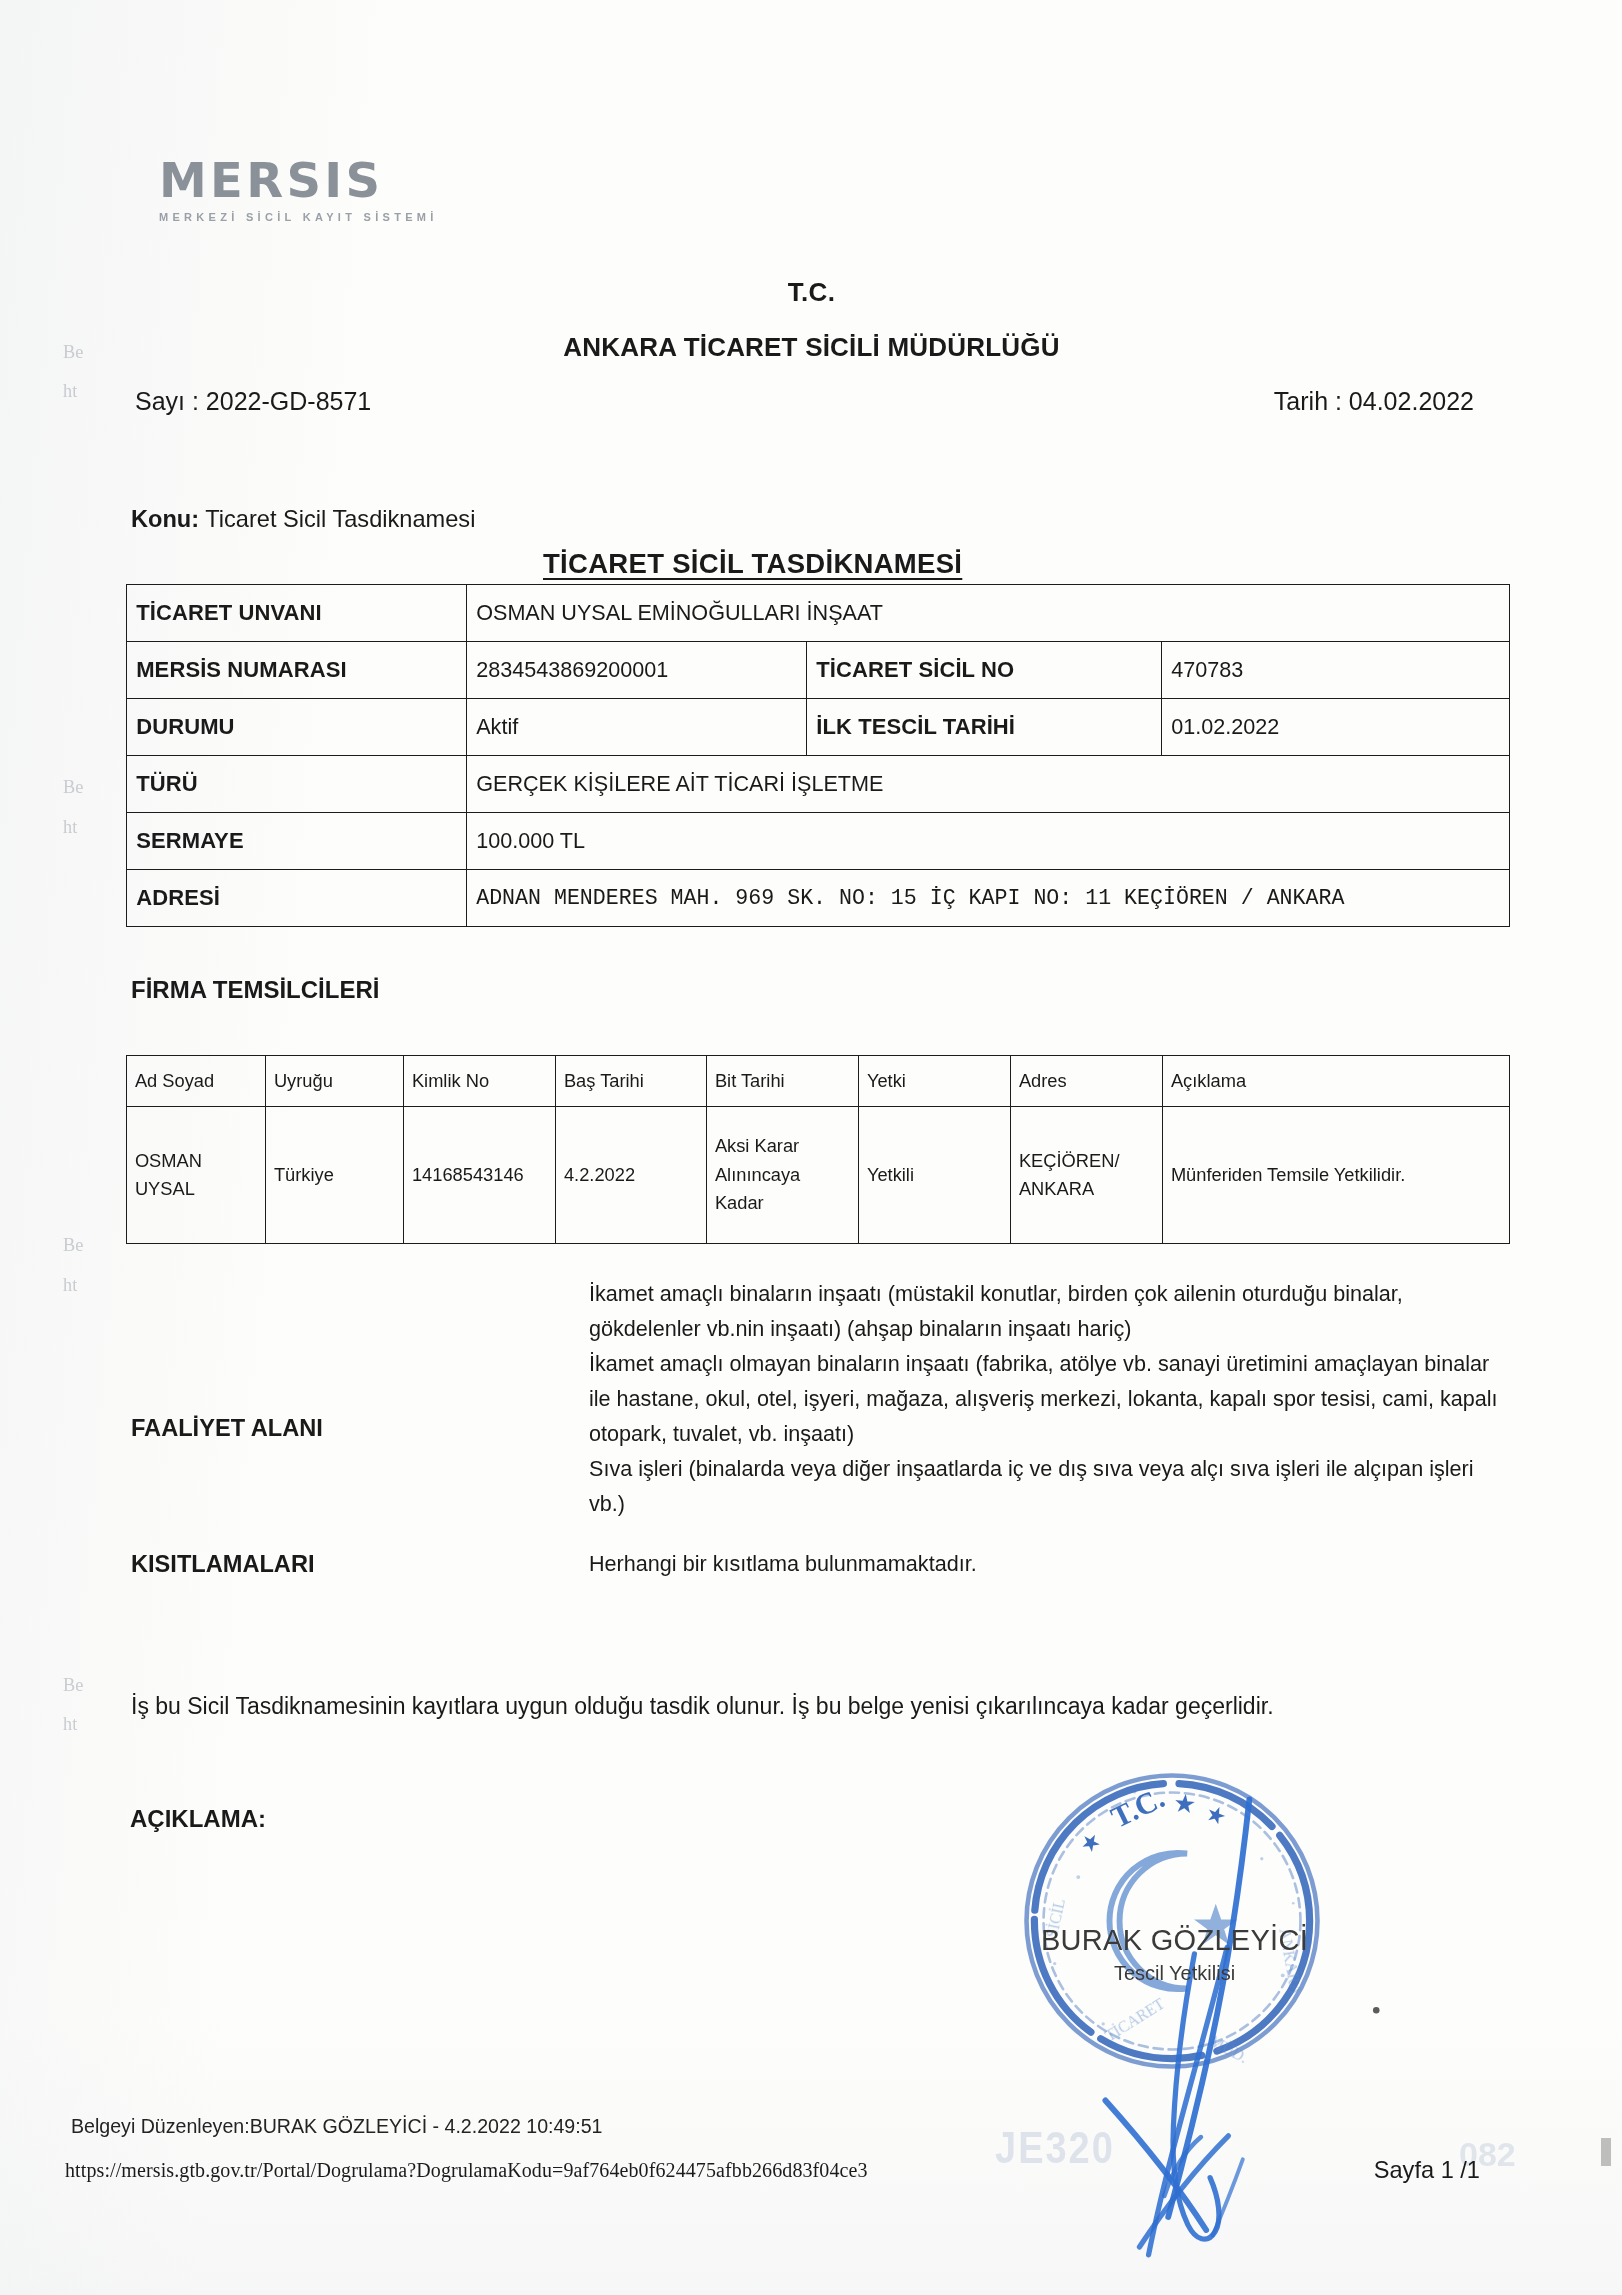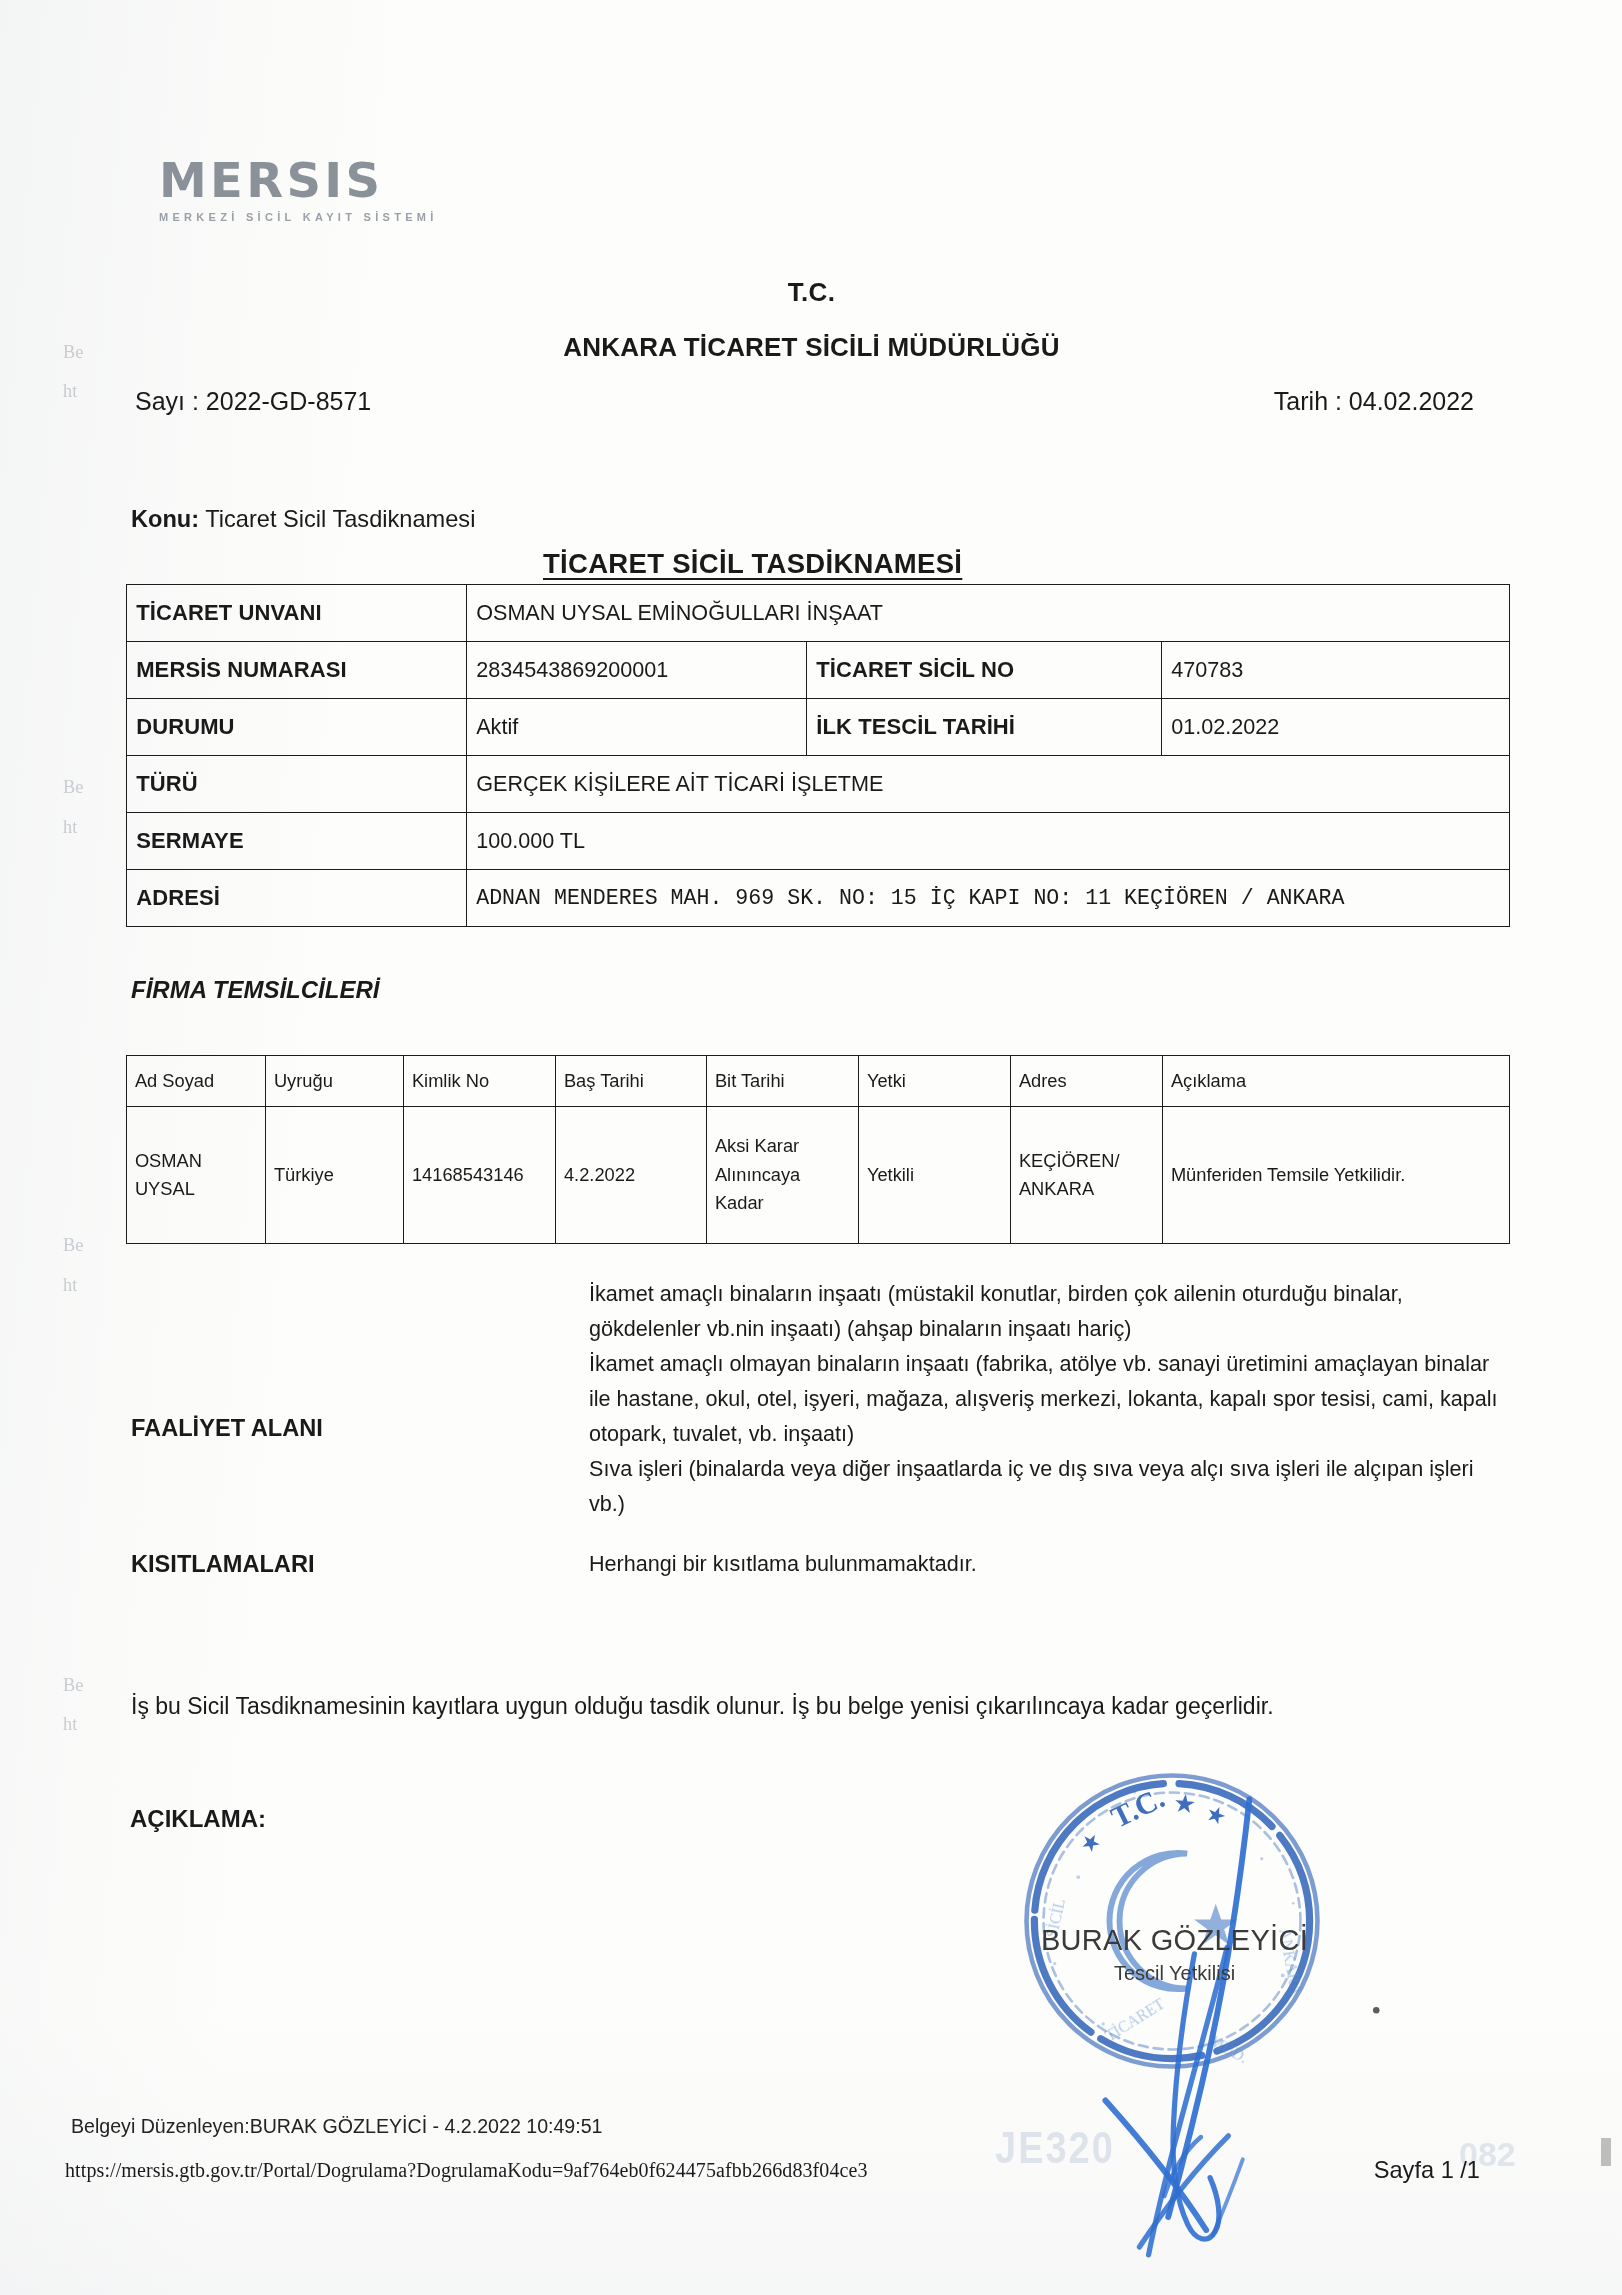--- a/index.html
+++ b/index.html
@@ -139,21 +139,20 @@
     font-family: Liberation Mono, monospace;
   }
 
   
   .reps-heading {
     position: absolute;
     left: 131px;
     top: 976px;
     font-size: 24px;
     font-weight: 700;
-    font-style: italic;
   }
   .reps-table {
     position: absolute;
     left: 126px;
     top: 1055px;
     width: 1383px;
     border-collapse: collapse;
     table-layout: fixed;
   }
   .reps-table th, .reps-table td {

